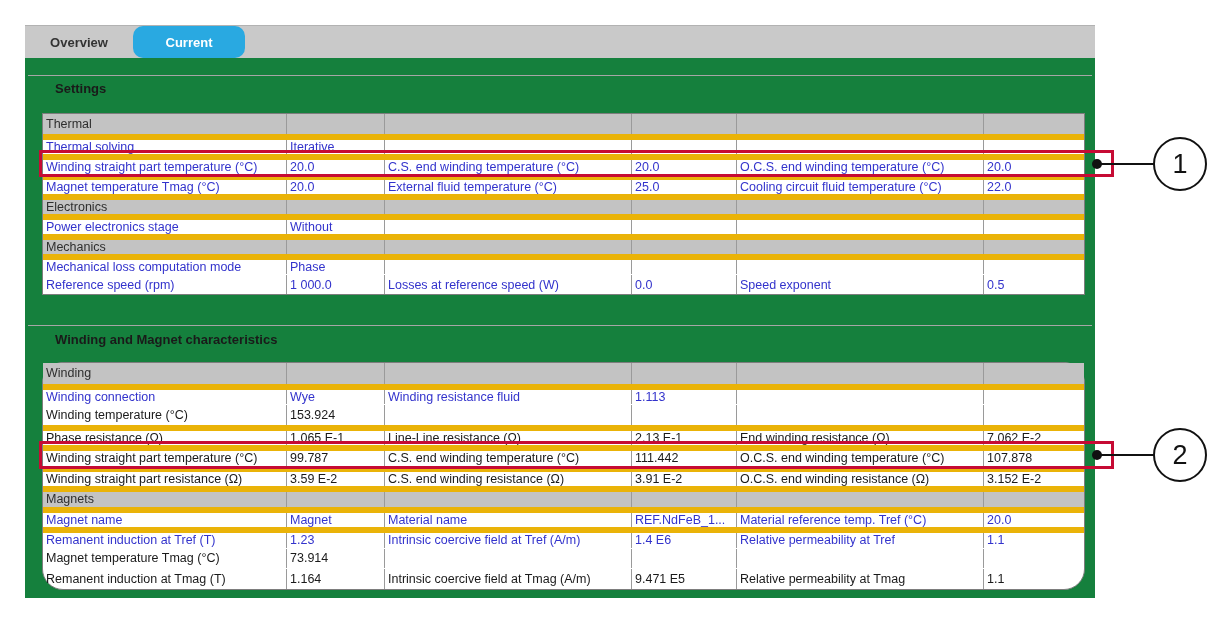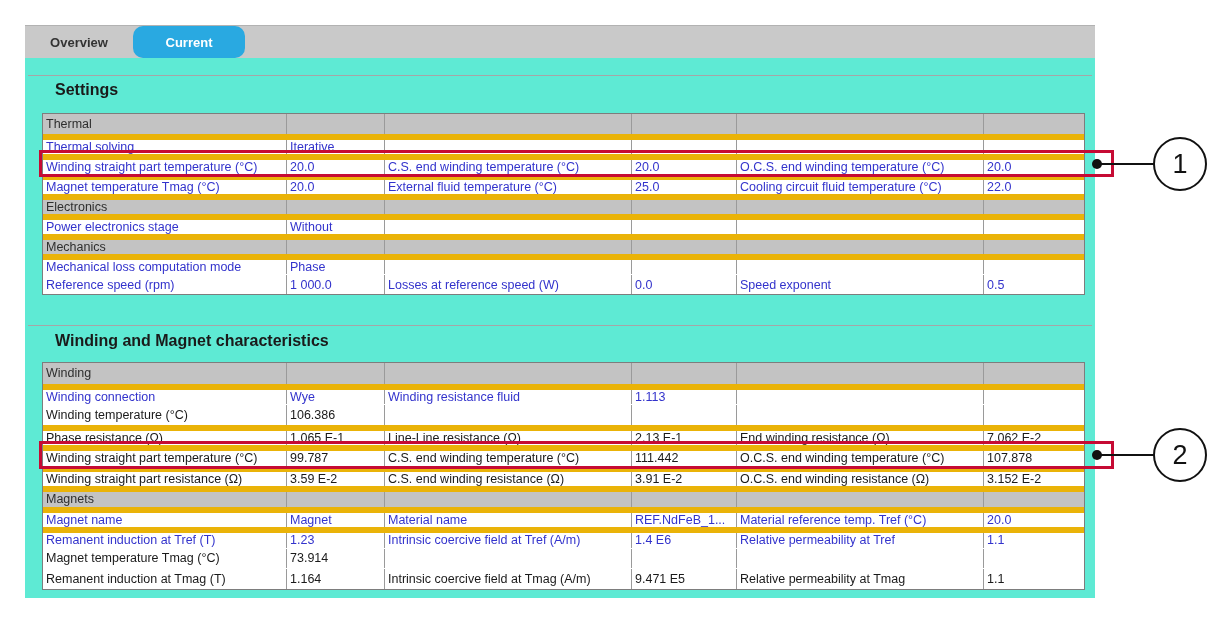--- a/index.html
+++ b/index.html
@@ -1,36 +1,36 @@
 <!DOCTYPE html>
 <html><head>
 <meta charset="utf-8">
 <style>
   html,body{margin:0;padding:0;}
   body{
     width:1231px;height:626px;background:#ffffff;position:relative;
     font-family:"Liberation Sans",sans-serif;overflow:hidden;
   }
-  .panel{position:absolute;left:25px;top:25px;width:1070px;height:573px;background:#5eead4;}
+  .panel{position:absolute;left:25px;top:25px;width:1070px;height:573px;background:#15803d;}
   .tabbar{position:absolute;left:0;top:0;width:100%;height:33px;background:#c9c9c9;
     border-top:1px solid #b2b2b2;box-sizing:border-box;display:flex;}
   .tab{height:100%;display:flex;align-items:center;justify-content:center;
     font-size:13px;font-weight:bold;color:#333333;cursor:default;}
   .tab.t-overview{width:108px;}
   .tab.t-current{width:112px;background:var(--accent,#29a9e1);color:#ffffff;border-radius:10px;}
   .hline{position:absolute;height:1px;background:#a6a6a6;left:3px;width:1064px;}
   .hline.s1{top:50px;}
   .hline.s2{top:300px;}
-  .heading{position:absolute;margin:0;font-size:16px;font-weight:bold;color:#1a1a1a;}
+  .heading{position:absolute;margin:0;font-size:13px;font-weight:bold;color:#1a1a1a;}
   .heading.h1{left:30px;top:56px;}
   .heading.h2{left:30px;top:307px;}
   .ftable{position:absolute;left:17px;width:1043px;border:1px solid #7d7d7d;
     background:#ffffff;box-sizing:border-box;}
   .ftable.t1{top:88px;}
-  .ftable.t2{top:337px;}
+  .ftable.t2{top:337px;border-radius:21px;}
   .trow{display:flex;box-sizing:border-box;}
   .t1 .trow{height:20px;}
   .t2 .trow{height:20.5px;}
   .trow:not(:first-child){border-top:1px solid transparent;}
   .trow.sep:not(:first-child){border-top:6px solid #eab308;}
   .cell{display:flex;align-items:center;padding-left:3px;overflow:hidden;
     white-space:nowrap;font-size:12.5px;box-sizing:border-box;flex-shrink:0;}
   .cell + .cell{border-left:1px solid #9a9a9a;}
   .c0{width:243px}.c1{width:98px}.c2{width:247px}.c3{width:105px}.c4{width:247px}.c5{width:101px}
   .srow .cell{background:#c3c3c3;color:#2e2e2e;}
@@ -145,21 +145,21 @@
       <div class="trow blue sep">
         <div class="cell c0">Winding connection</div>
         <div class="cell c1">Wye</div>
         <div class="cell c2">Winding resistance fluid</div>
         <div class="cell c3">1.113</div>
         <div class="cell c4"></div>
         <div class="cell c5"></div>
       </div>
       <div class="trow black">
         <div class="cell c0">Winding temperature (°C)</div>
-        <div class="cell c1">106.386</div>
+        <div class="cell c1">153.924</div>
         <div class="cell c2"></div>
         <div class="cell c3"></div>
         <div class="cell c4"></div>
         <div class="cell c5"></div>
       </div>
       <div class="trow black sep">
         <div class="cell c0">Phase resistance (Ω)</div>
         <div class="cell c1">1.065 E-1</div>
         <div class="cell c2">Line-Line resistance (Ω)</div>
         <div class="cell c3">2.13 E-1</div>

